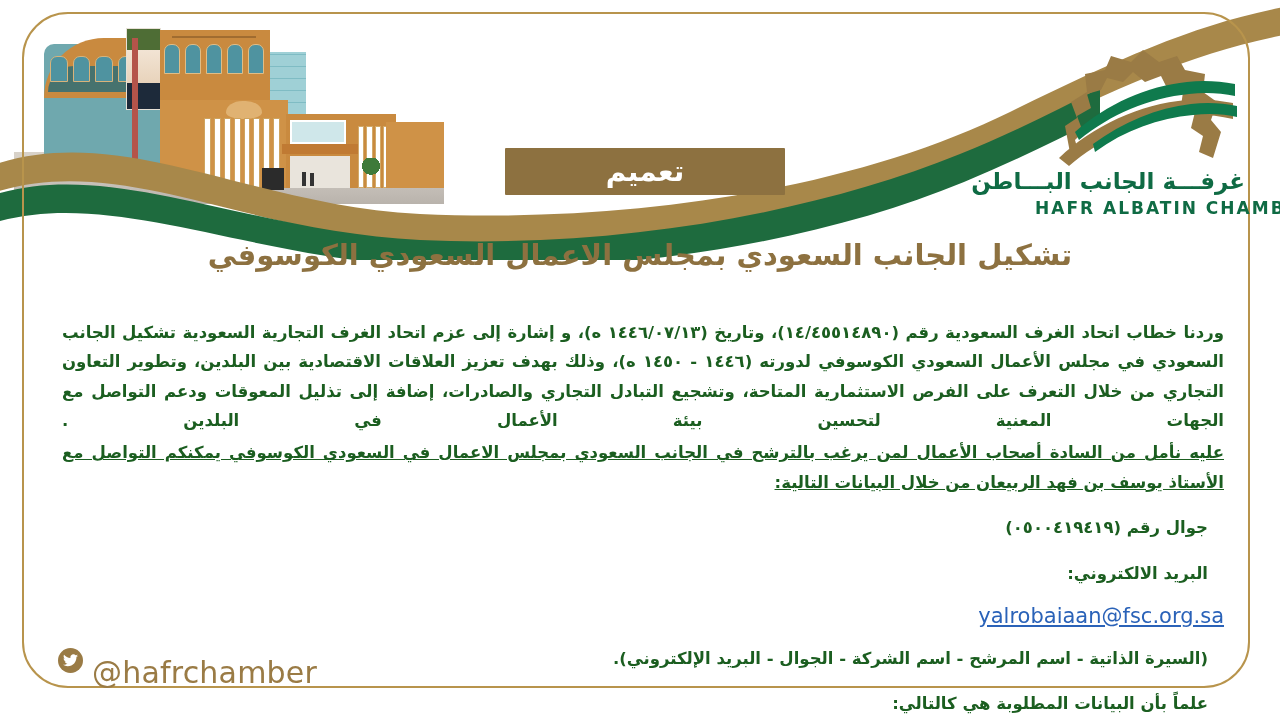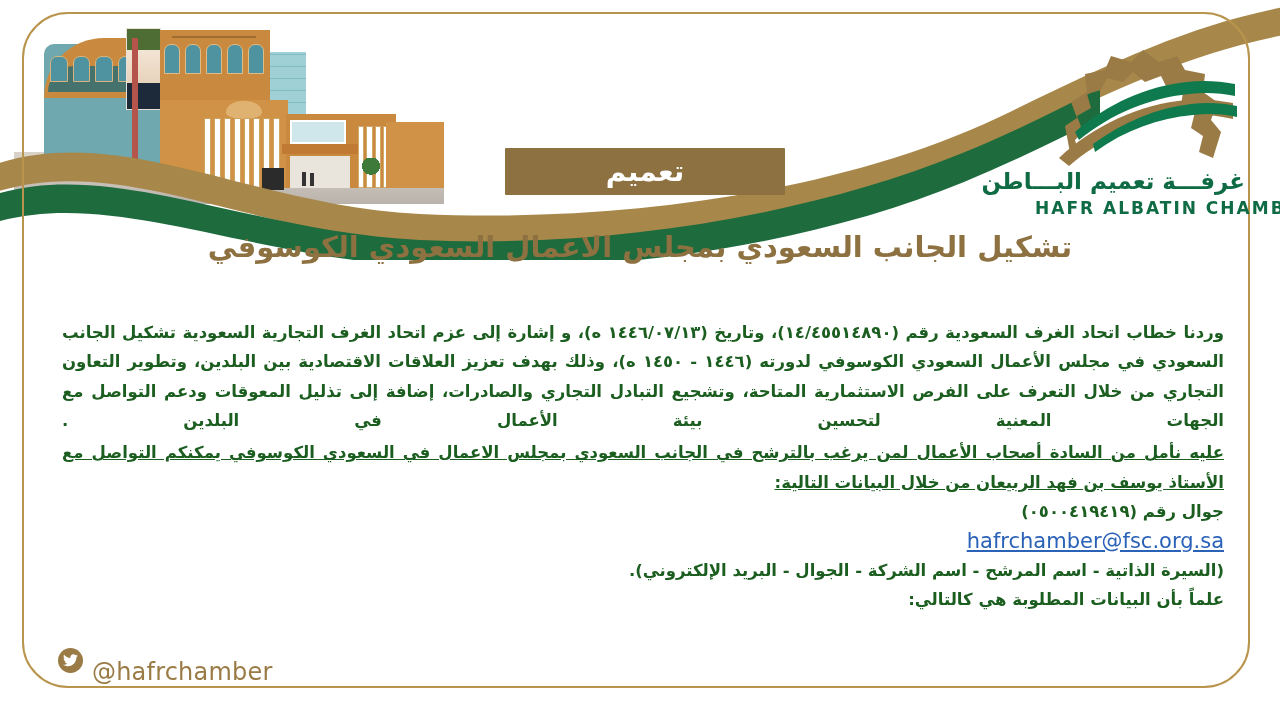--- a/index.html
+++ b/index.html
@@ -154,21 +154,21 @@
     white-space:nowrap;
   }
   .logo-en{
     position:absolute;left:0;right:0;top:158px;text-align:center;
     color:#0f6b44;font-size:17px;font-weight:bold;letter-spacing:2.0px;
     white-space:nowrap;direction:ltr;
   }
 
   
   .headline{
-    position:absolute;left:60px;right:60px;top:228px;
+    position:absolute;left:60px;right:60px;top:236px;
     text-align:center;color:#8d7140;
     font-size:29px;font-weight:bold;line-height:1.35;
     direction:rtl;
   }
 
   
   .body-wrap{
     position:absolute;left:62px;right:56px;top:318px;
     direction:rtl;color:#1b5e20;
   }
@@ -178,40 +178,40 @@
     margin:0 0 3px 0;
   }
   .para2{
     font-size:16.5px;font-weight:bold;line-height:1.78;
     text-align:justify;text-align-last:right;
     margin:0;
     text-decoration:underline;
   }
   .line-r{
     font-size:16.5px;font-weight:bold;line-height:1.78;
-    text-align:right;margin:0;
+    text-align:right;margin:16px;
   }
   .email{
     display:inline-block;color:#2a62b8;text-decoration:underline;
     font-size:21px;font-weight:normal;direction:ltr;
     font-family:"DejaVu Sans","Liberation Sans",sans-serif;
   }
   .email-row{text-align:right;margin:2px 0 3px 0;}
 
   
   .twitter{
     position:absolute;left:58px;top:645px;height:30px;
     display:flex;align-items:center;gap:9px;direction:ltr;
   }
   .tw-badge{
     width:25px;height:25px;border-radius:50%;background:#9a7b45;
     display:flex;align-items:center;justify-content:center;
   }
   .tw-handle{
-    color:#9a7b45;font-size:24px;letter-spacing:.2px;
+    color:#9a7b45;font-size:30px;letter-spacing:.2px;
     font-family:"DejaVu Sans","Liberation Sans",sans-serif;
     margin-top:24px;
   }
 </style>
 </head>
 <body>
 
 <div id="page">
 
   <div class="photo">
@@ -295,32 +295,33 @@
                L124,22 L142,16 L150,30 L170,34 L168,52 L182,62 L176,80 L186,92 L178,118
                L164,112 L168,96 L156,88 L160,72 L146,66 L148,52 L132,48 L126,36 L110,42
                L98,32 L88,42 L72,38 L66,50 L52,54 L56,68 L42,76 L48,92 L40,100 L44,114 Z" fill="#9a7b45"></path>
       <path d="M24,118 C58,86 104,64 152,60 C168,59 184,60 198,63 L198,79
                C182,75 166,74 150,75 C106,80 64,100 34,126 Z" fill="#9a7b45"></path>
       <path d="M44,100 C76,74 114,58 154,54 C170,52 186,53 200,56 L200,44
                C184,41 168,40 152,42 C112,46 72,64 40,92 Z" fill="#0f7a4d"></path>
       <path d="M60,112 C90,90 124,78 158,75 C174,73 190,74 202,77 L202,66
                C188,63 172,62 156,64 C122,68 88,82 58,104 Z" fill="#0f7a4d"></path>
     </svg>
-    <div class="logo-ar">غرفـــة تعميم البـــاطن</div>
+    <div class="logo-ar">غرفـــة الجانب البـــاطن</div>
     <div class="logo-en">HAFR ALBATIN CHAMBER</div>
   </div>
 
   <div class="headline">تشكيل الجانب السعودي بمجلس الاعمال السعودي الكوسوفي</div>
 
   <div class="body-wrap">
     <p class="para">وردنا خطاب اتحاد الغرف السعودية رقم (١٤/٤٥٥١٤٨٩٠)، وتاريخ (١٤٤٦/٠٧/١٣ ه)، و إشارة إلى عزم اتحاد الغرف التجارية السعودية تشكيل الجانب السعودي في مجلس الأعمال السعودي الكوسوفي لدورته (١٤٤٦ - ١٤٥٠ ه)، وذلك بهدف تعزيز العلاقات الاقتصادية بين البلدين، وتطوير التعاون التجاري من خلال التعرف على الفرص الاستثمارية المتاحة، وتشجيع التبادل التجاري والصادرات، إضافة إلى تذليل المعوقات ودعم التواصل مع الجهات المعنية لتحسين بيئة الأعمال في البلدين .</p>
     <p class="para2">عليه نأمل من السادة أصحاب الأعمال لمن يرغب بالترشح في الجانب السعودي بمجلس الاعمال في السعودي الكوسوفي يمكنكم التواصل مع الأستاذ يوسف بن فهد الربيعان من خلال البيانات التالية:</p>
     <p class="line-r">جوال رقم (٠٥٠٠٤١٩٤١٩)</p>
+    <p class="line-r">البريد الالكتروني:</p>
     <div class="email-row">
-      <a class="email" href="#">hafrchamber@fsc.org.sa</a>
+      <a class="email" href="#">yalrobaiaan@fsc.org.sa</a>
     </div>
     <p class="line-r">(السيرة الذاتية - اسم المرشح - اسم الشركة - الجوال - البريد الإلكتروني).</p>
     <p class="line-r">علماً بأن البيانات المطلوبة هي كالتالي:</p>
   </div>
 
   <div class="twitter">
     <span class="tw-badge">
       <svg width="15" height="13" viewBox="0 0 24 20" aria-hidden="true">
         <path fill="#ffffff" d="M24,2.3c-0.9,0.4-1.8,0.7-2.8,0.8c1-0.6,1.8-1.6,2.2-2.7c-1,0.6-2,1-3.1,1.2
           C19.3,0.6,18,0,16.6,0c-2.7,0-4.8,2.2-4.8,4.8c0,0.4,0,0.8,0.1,1.1C7.8,5.7,4.1,3.7,1.7,0.6C1.2,1.4,1,2.2,1,3.1

